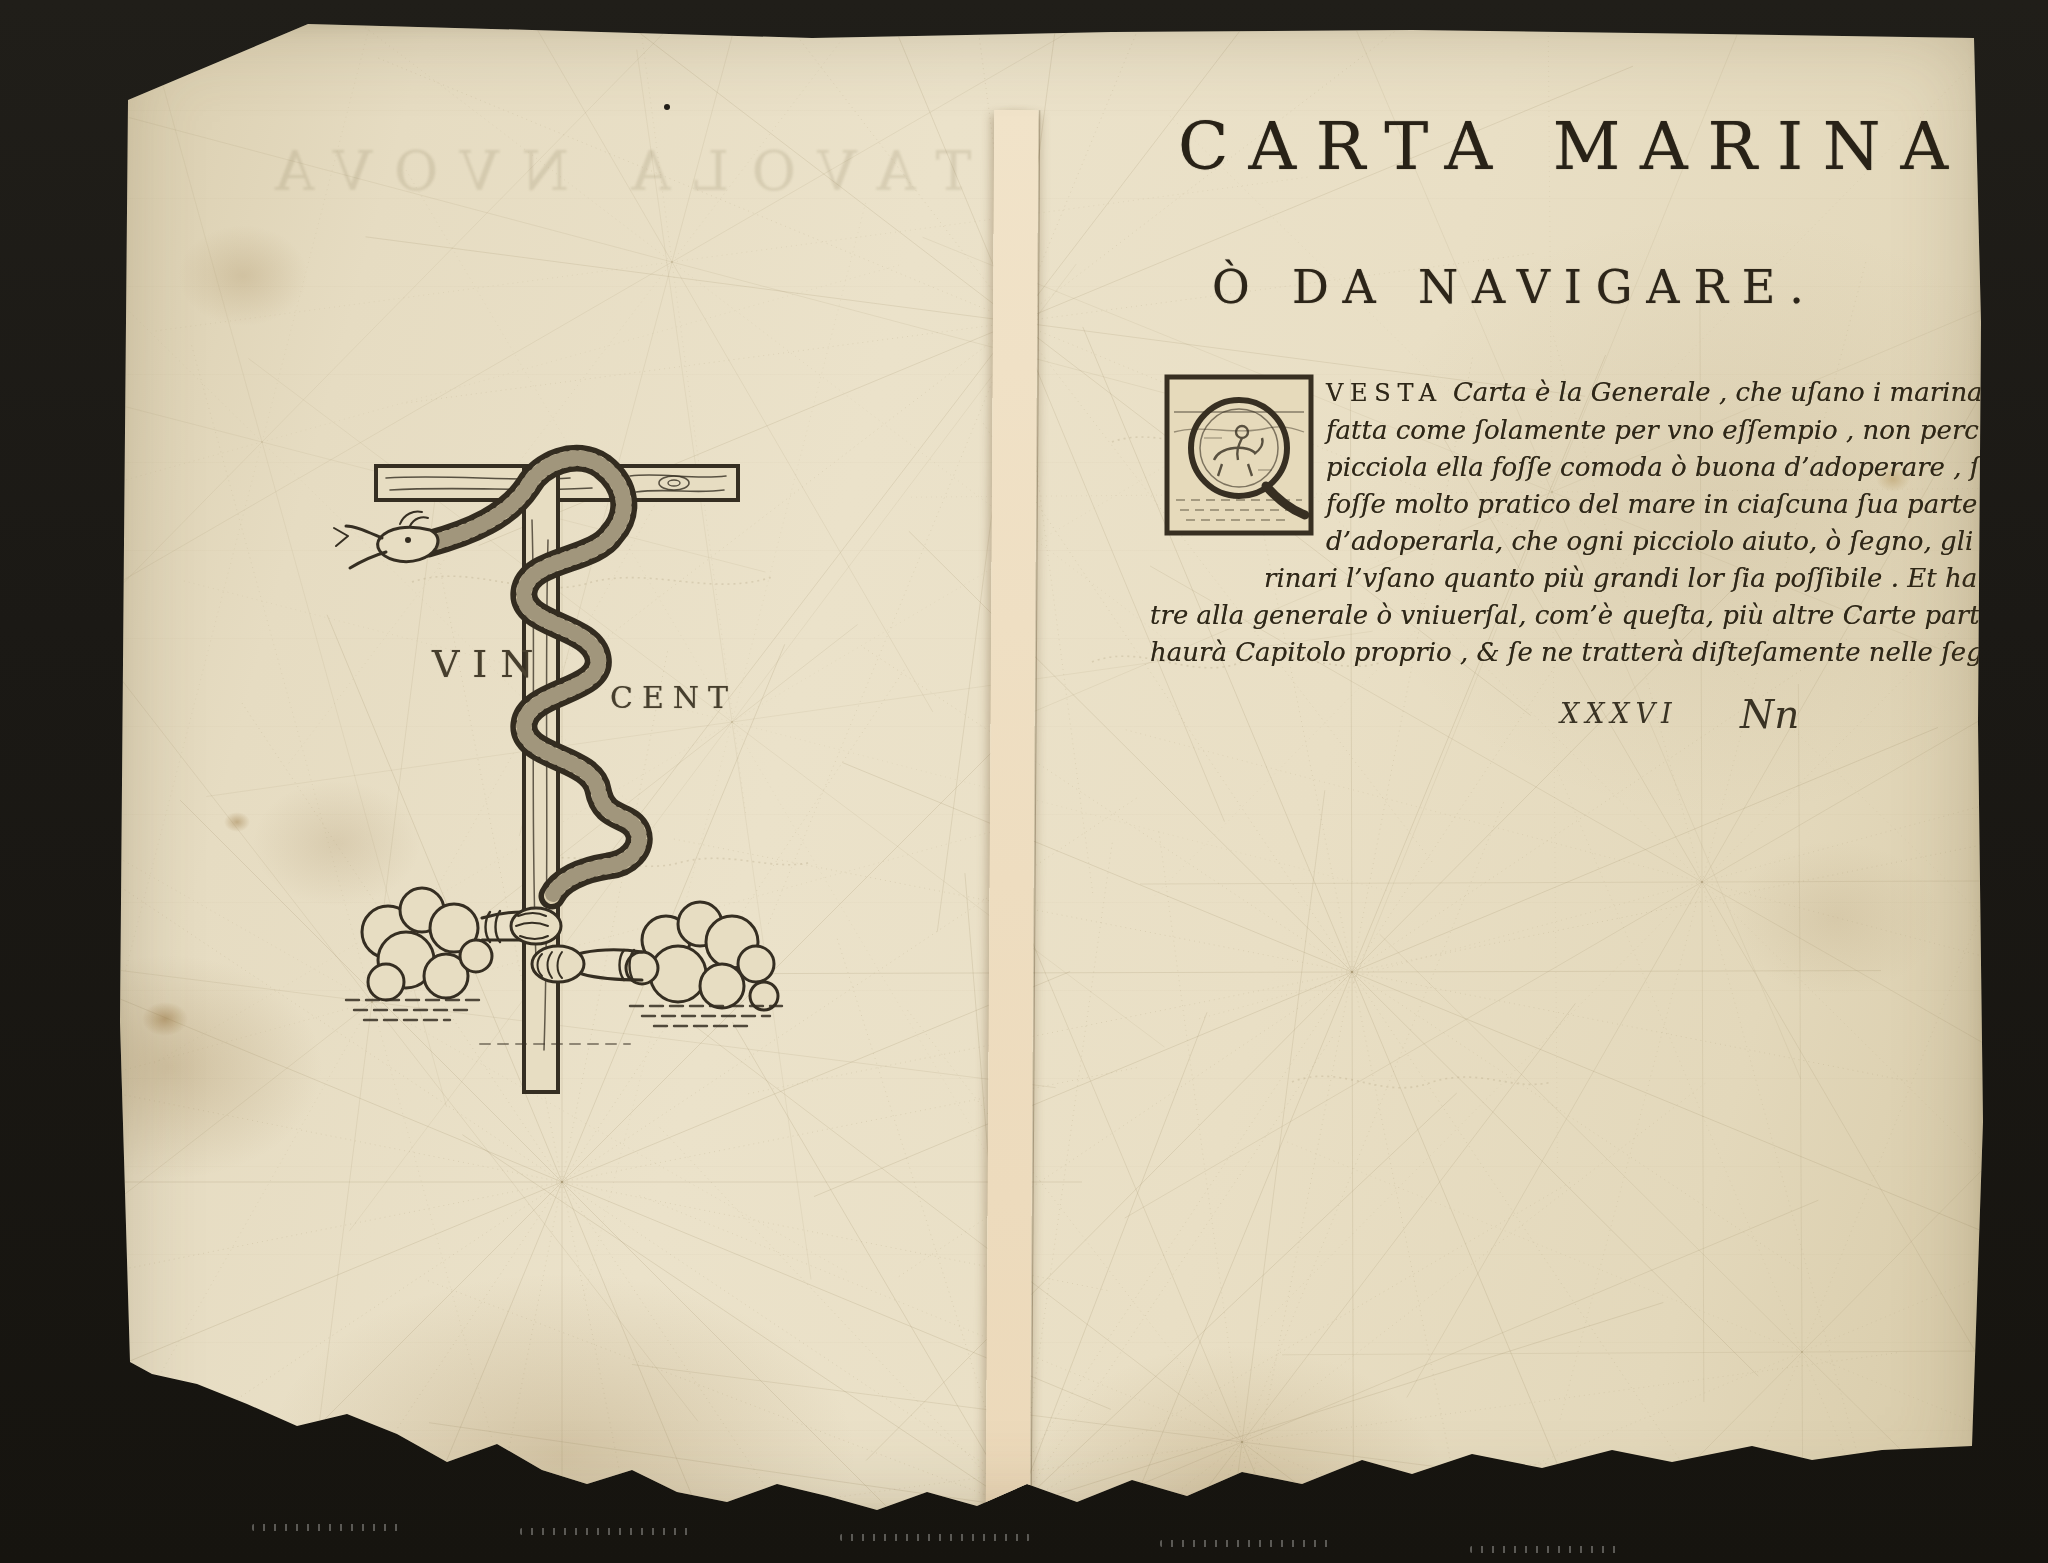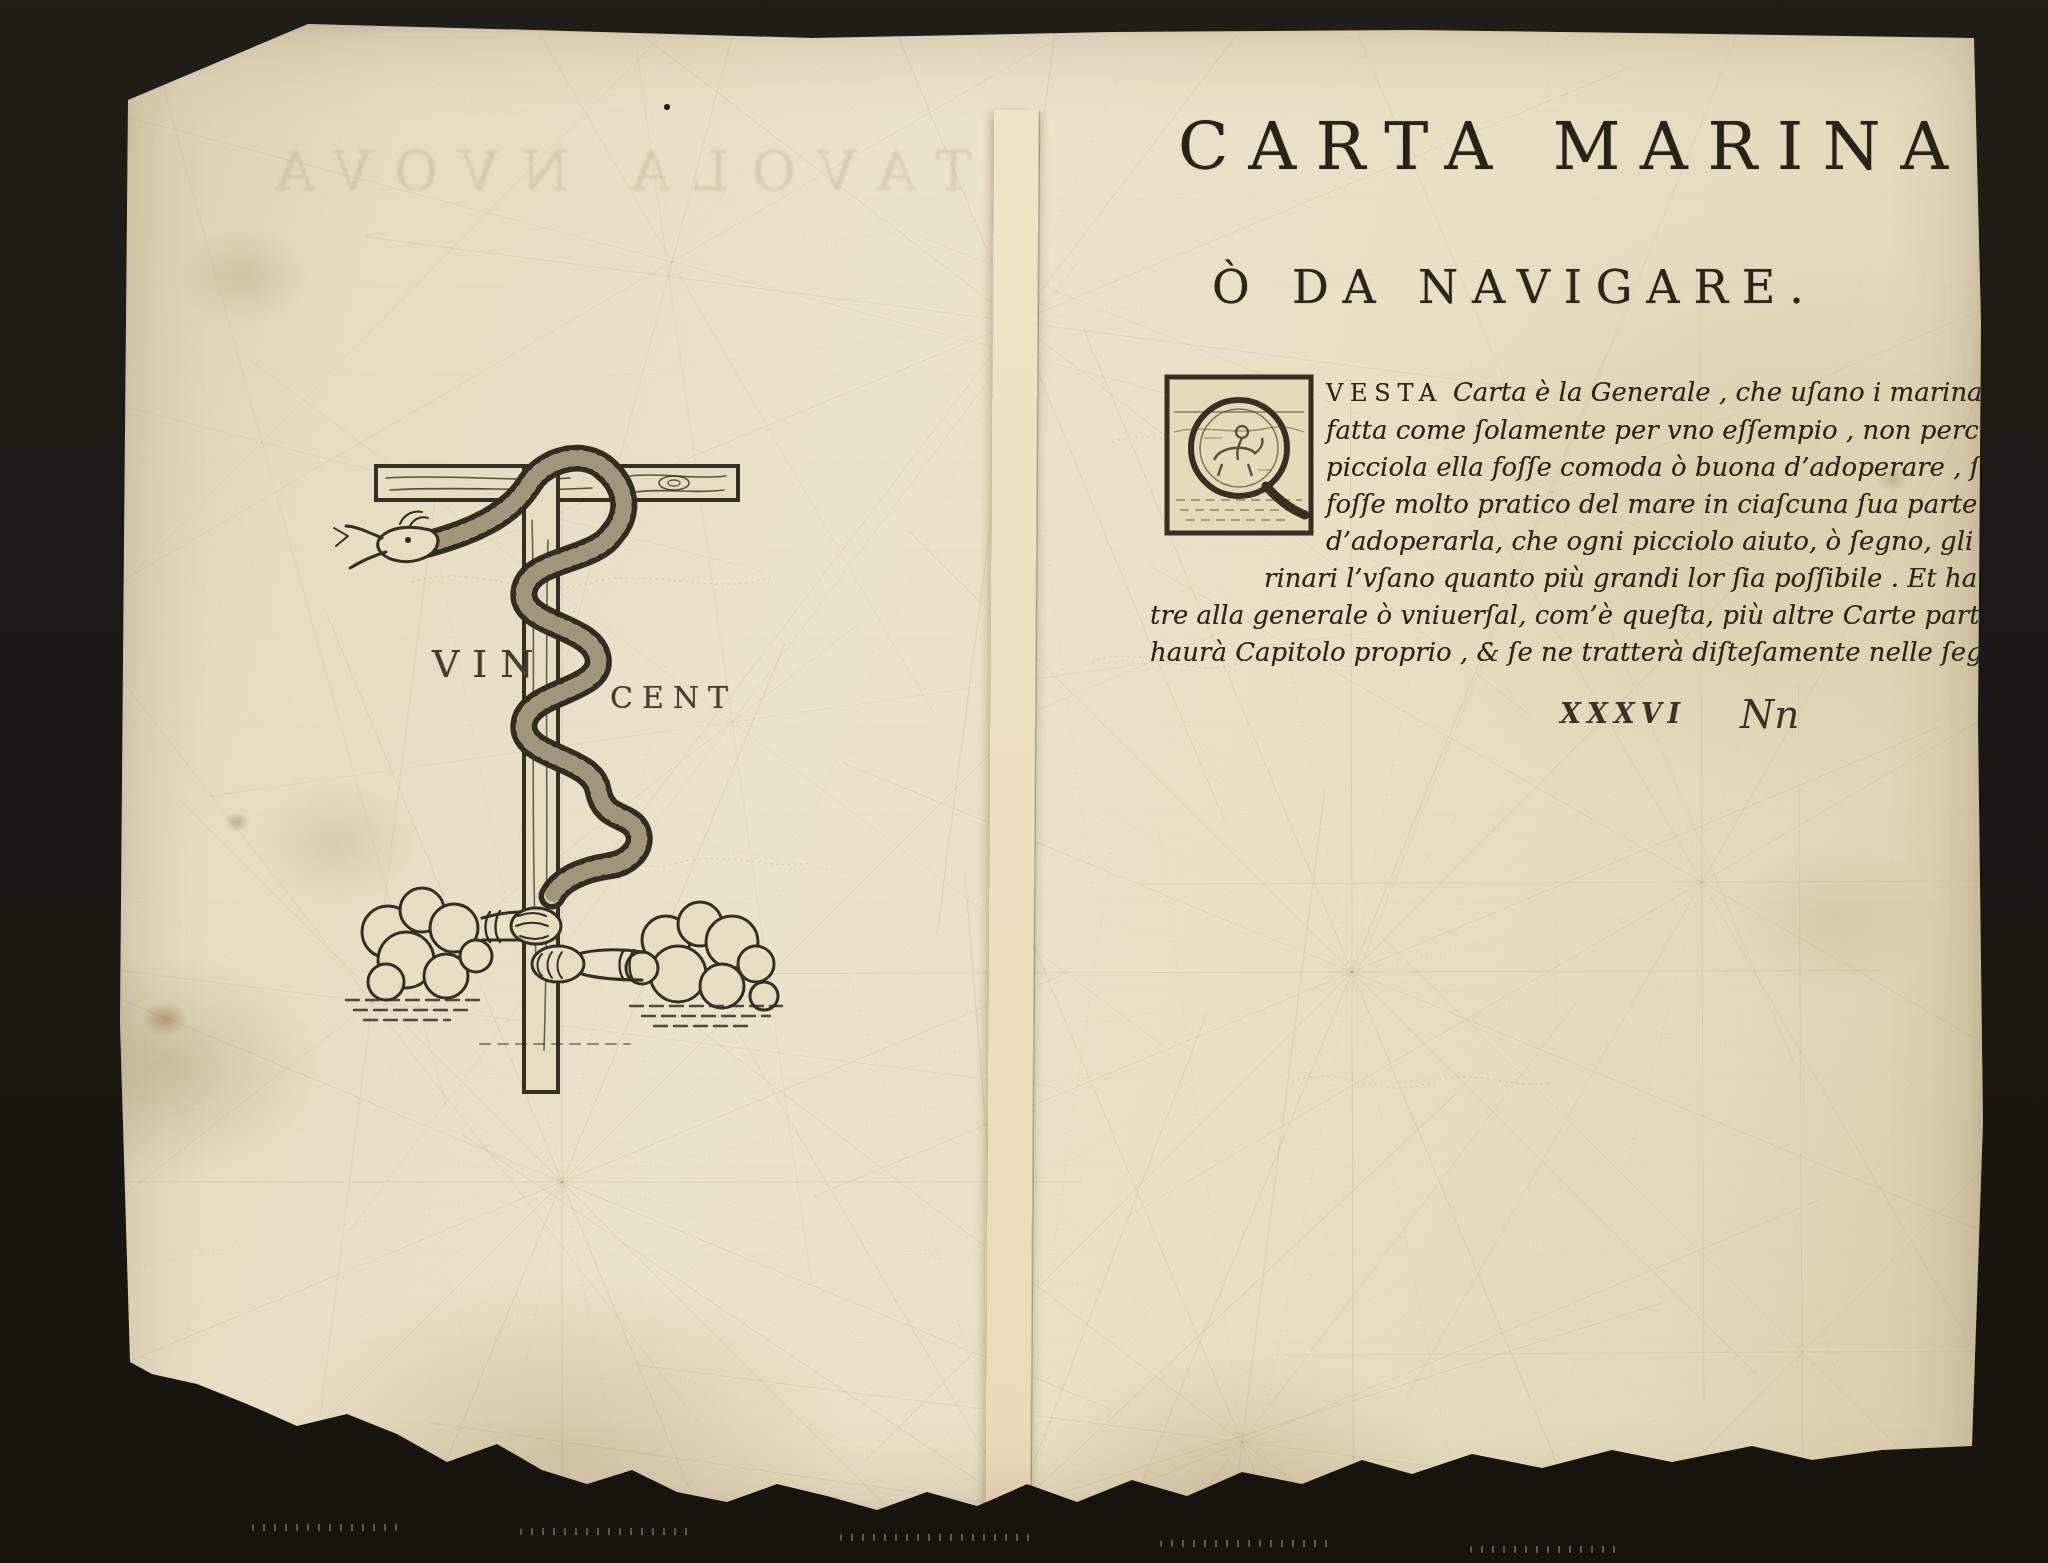--- a/index.html
+++ b/index.html
@@ -75,21 +75,21 @@
     text-shadow:0 0 .6px rgba(46,39,24,.6);
   }
   .pline{white-space:nowrap;}
   .ind-a{padding-left:176px;}
   .ind-b{padding-left:114px;}
   .lead-caps{font-style:normal;font-size:24px;letter-spacing:.28em;padding-right:10px;}
   .lead-caps::first-letter{font-size:30px;}
   .dropcap{position:absolute;left:1052px;top:352px;width:150px;height:162px;}
   .sig{
     position:absolute;left:1448px;top:676px;font-size:27px;font-style:italic;
-    letter-spacing:.22em;color:#3a3324;font-weight:bold;
+    letter-spacing:.22em;color:#3a3324;
   }
   .gather{
     position:absolute;left:1628px;top:670px;font-size:39px;font-style:italic;color:#3a3324;
   }
   
   .device{position:absolute;left:218px;top:418px;width:480px;height:670px;}
   .vin{
     position:absolute;left:320px;top:620px;font-size:38px;letter-spacing:.34em;color:#463e2d;
     text-shadow:0 0 1px rgba(70,62,45,.5);
   }

